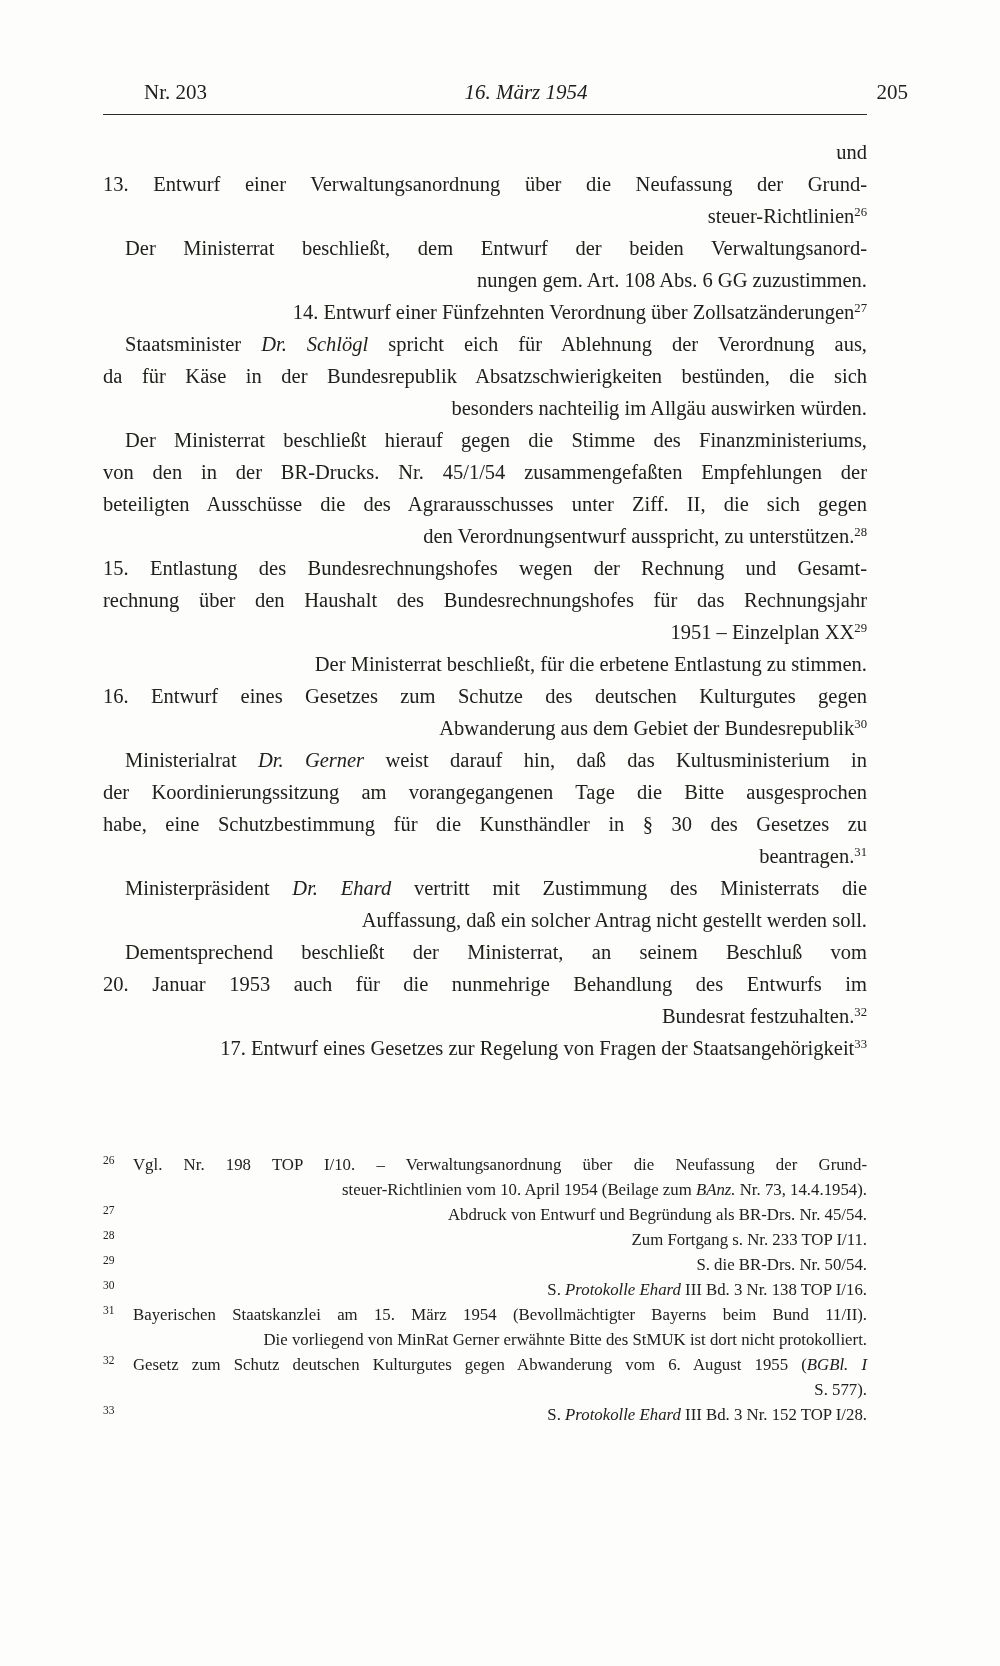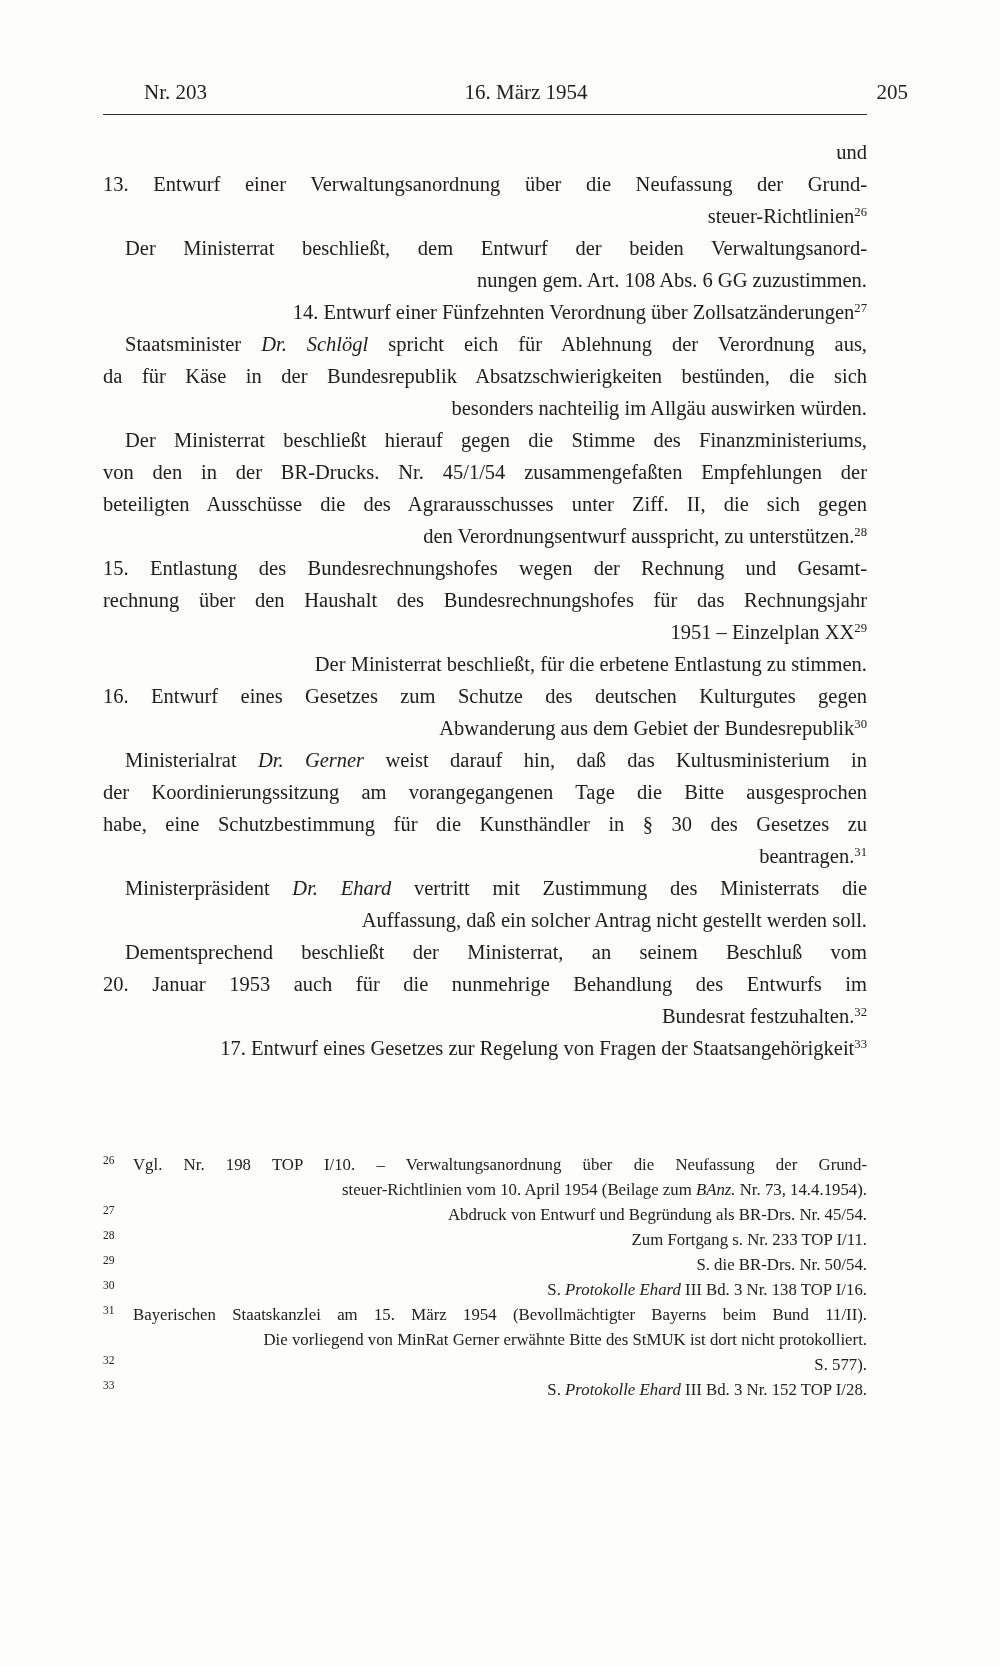--- a/index.html
+++ b/index.html
@@ -21,21 +21,21 @@
     position: absolute;
     top: 78px;
     left: 103px;
     width: 764px;
     height: 28px;
     font-size: 21px;
     line-height: 28px;
     margin-left: 41px;
   }
   .rh-left  { position: absolute; left: 0; top: 0; }
-  .rh-center{ position: absolute; left: 50%; top: 0; transform: translateX(-50%); }
+  .rh-center{ position: absolute; left: 50%; top: 0; transform: translateX(-50%); font-style: italic; }
   .rh-right { position: absolute; right: 0; top: 0; }
   .head-rule {
     position: absolute;
     top: 114px;
     left: 103px;
     width: 764px;
     height: 0;
     border-top: 1.7px solid #2c2b28;
   }
   
@@ -161,20 +161,21 @@
       <div class="footnote">
         <div class="fn-marker">31</div>
         <div class="fn-text">
           <div class="fn-line just"><span>Bayerischen Staatskanzlei am 15. März 1954 (Bevollmächtigter Bayerns beim Bund 11/II).</span></div>
           <div class="fn-line"><span>Die vorliegend von MinRat Gerner erwähnte Bitte des StMUK ist dort nicht protokolliert.</span></div>
         </div>
       </div>
       <div class="footnote">
         <div class="fn-marker">32</div>
         <div class="fn-text">
+          <div class="fn-line just"><span>Gesetz zum Schutz deutschen Kulturgutes gegen Abwanderung vom 6. August 1955 (</span><span class="it">BGBl. I</span></div>
           <div class="fn-line"><span>S. 577).</span></div>
         </div>
       </div>
       <div class="footnote">
         <div class="fn-marker">33</div>
         <div class="fn-text">
           <div class="fn-line"><span>S. </span><span class="it">Protokolle Ehard</span><span> III Bd. 3 Nr. 152 TOP I/28.</span></div>
         </div>
       </div>
     </div>

